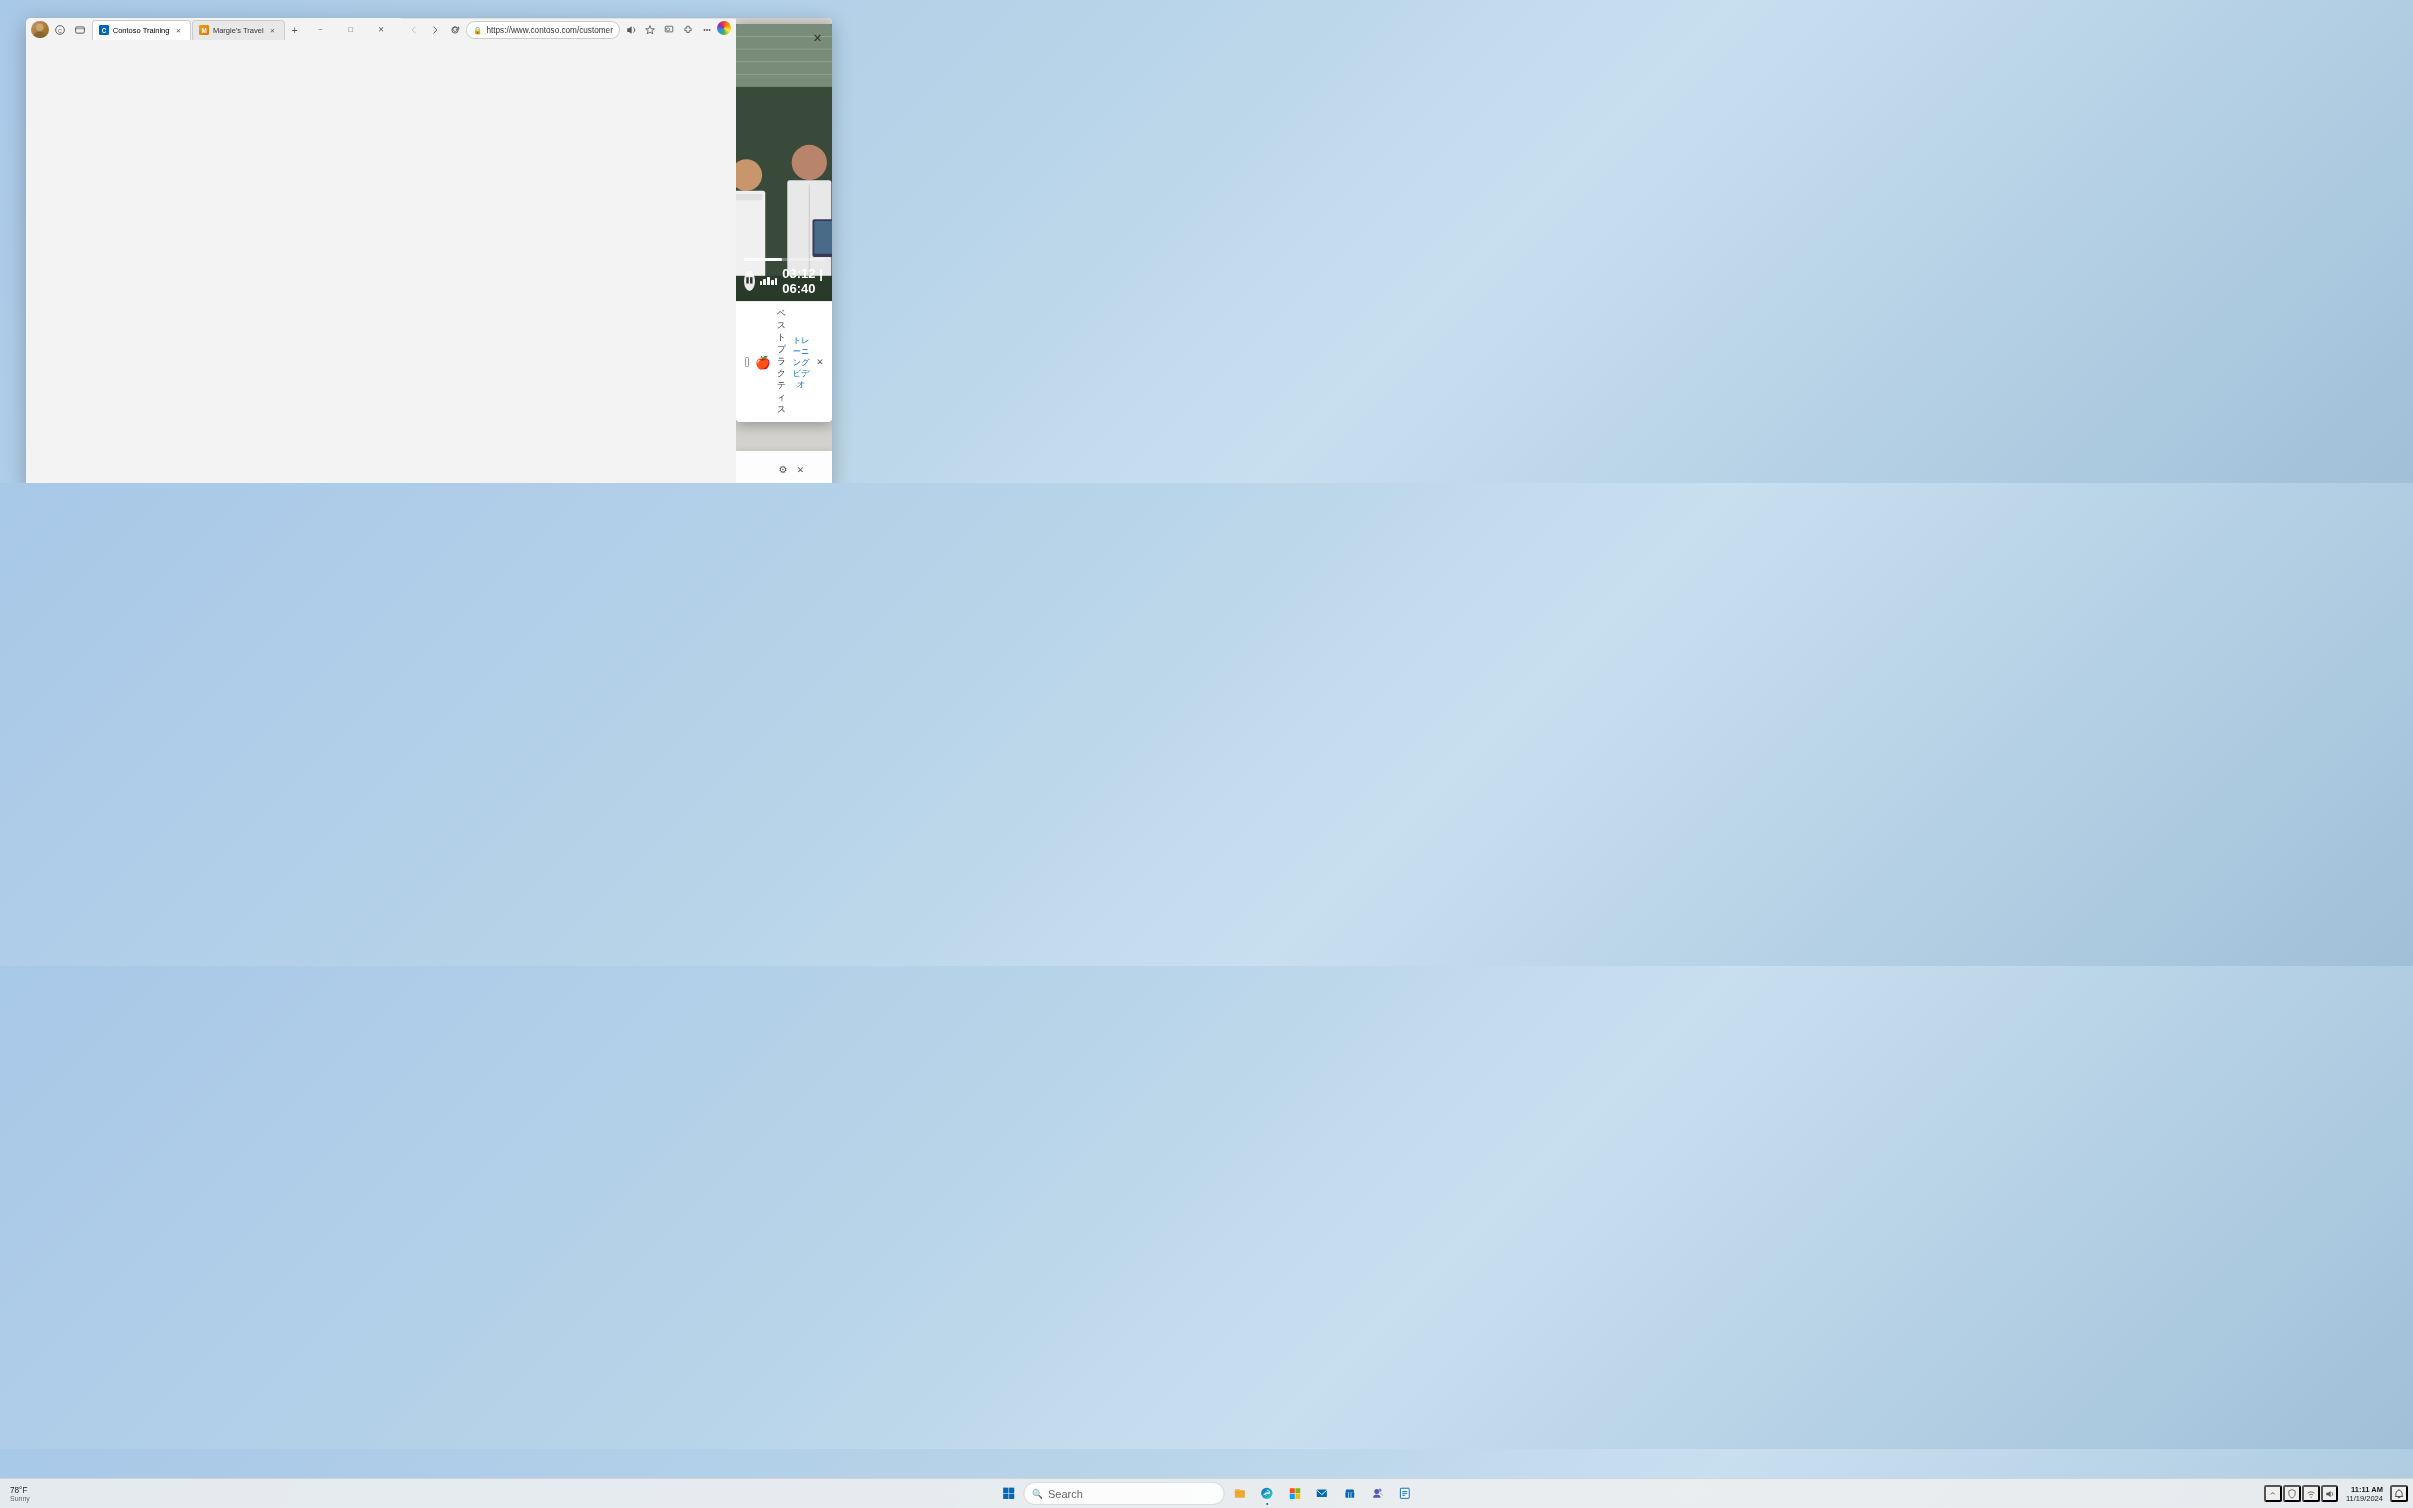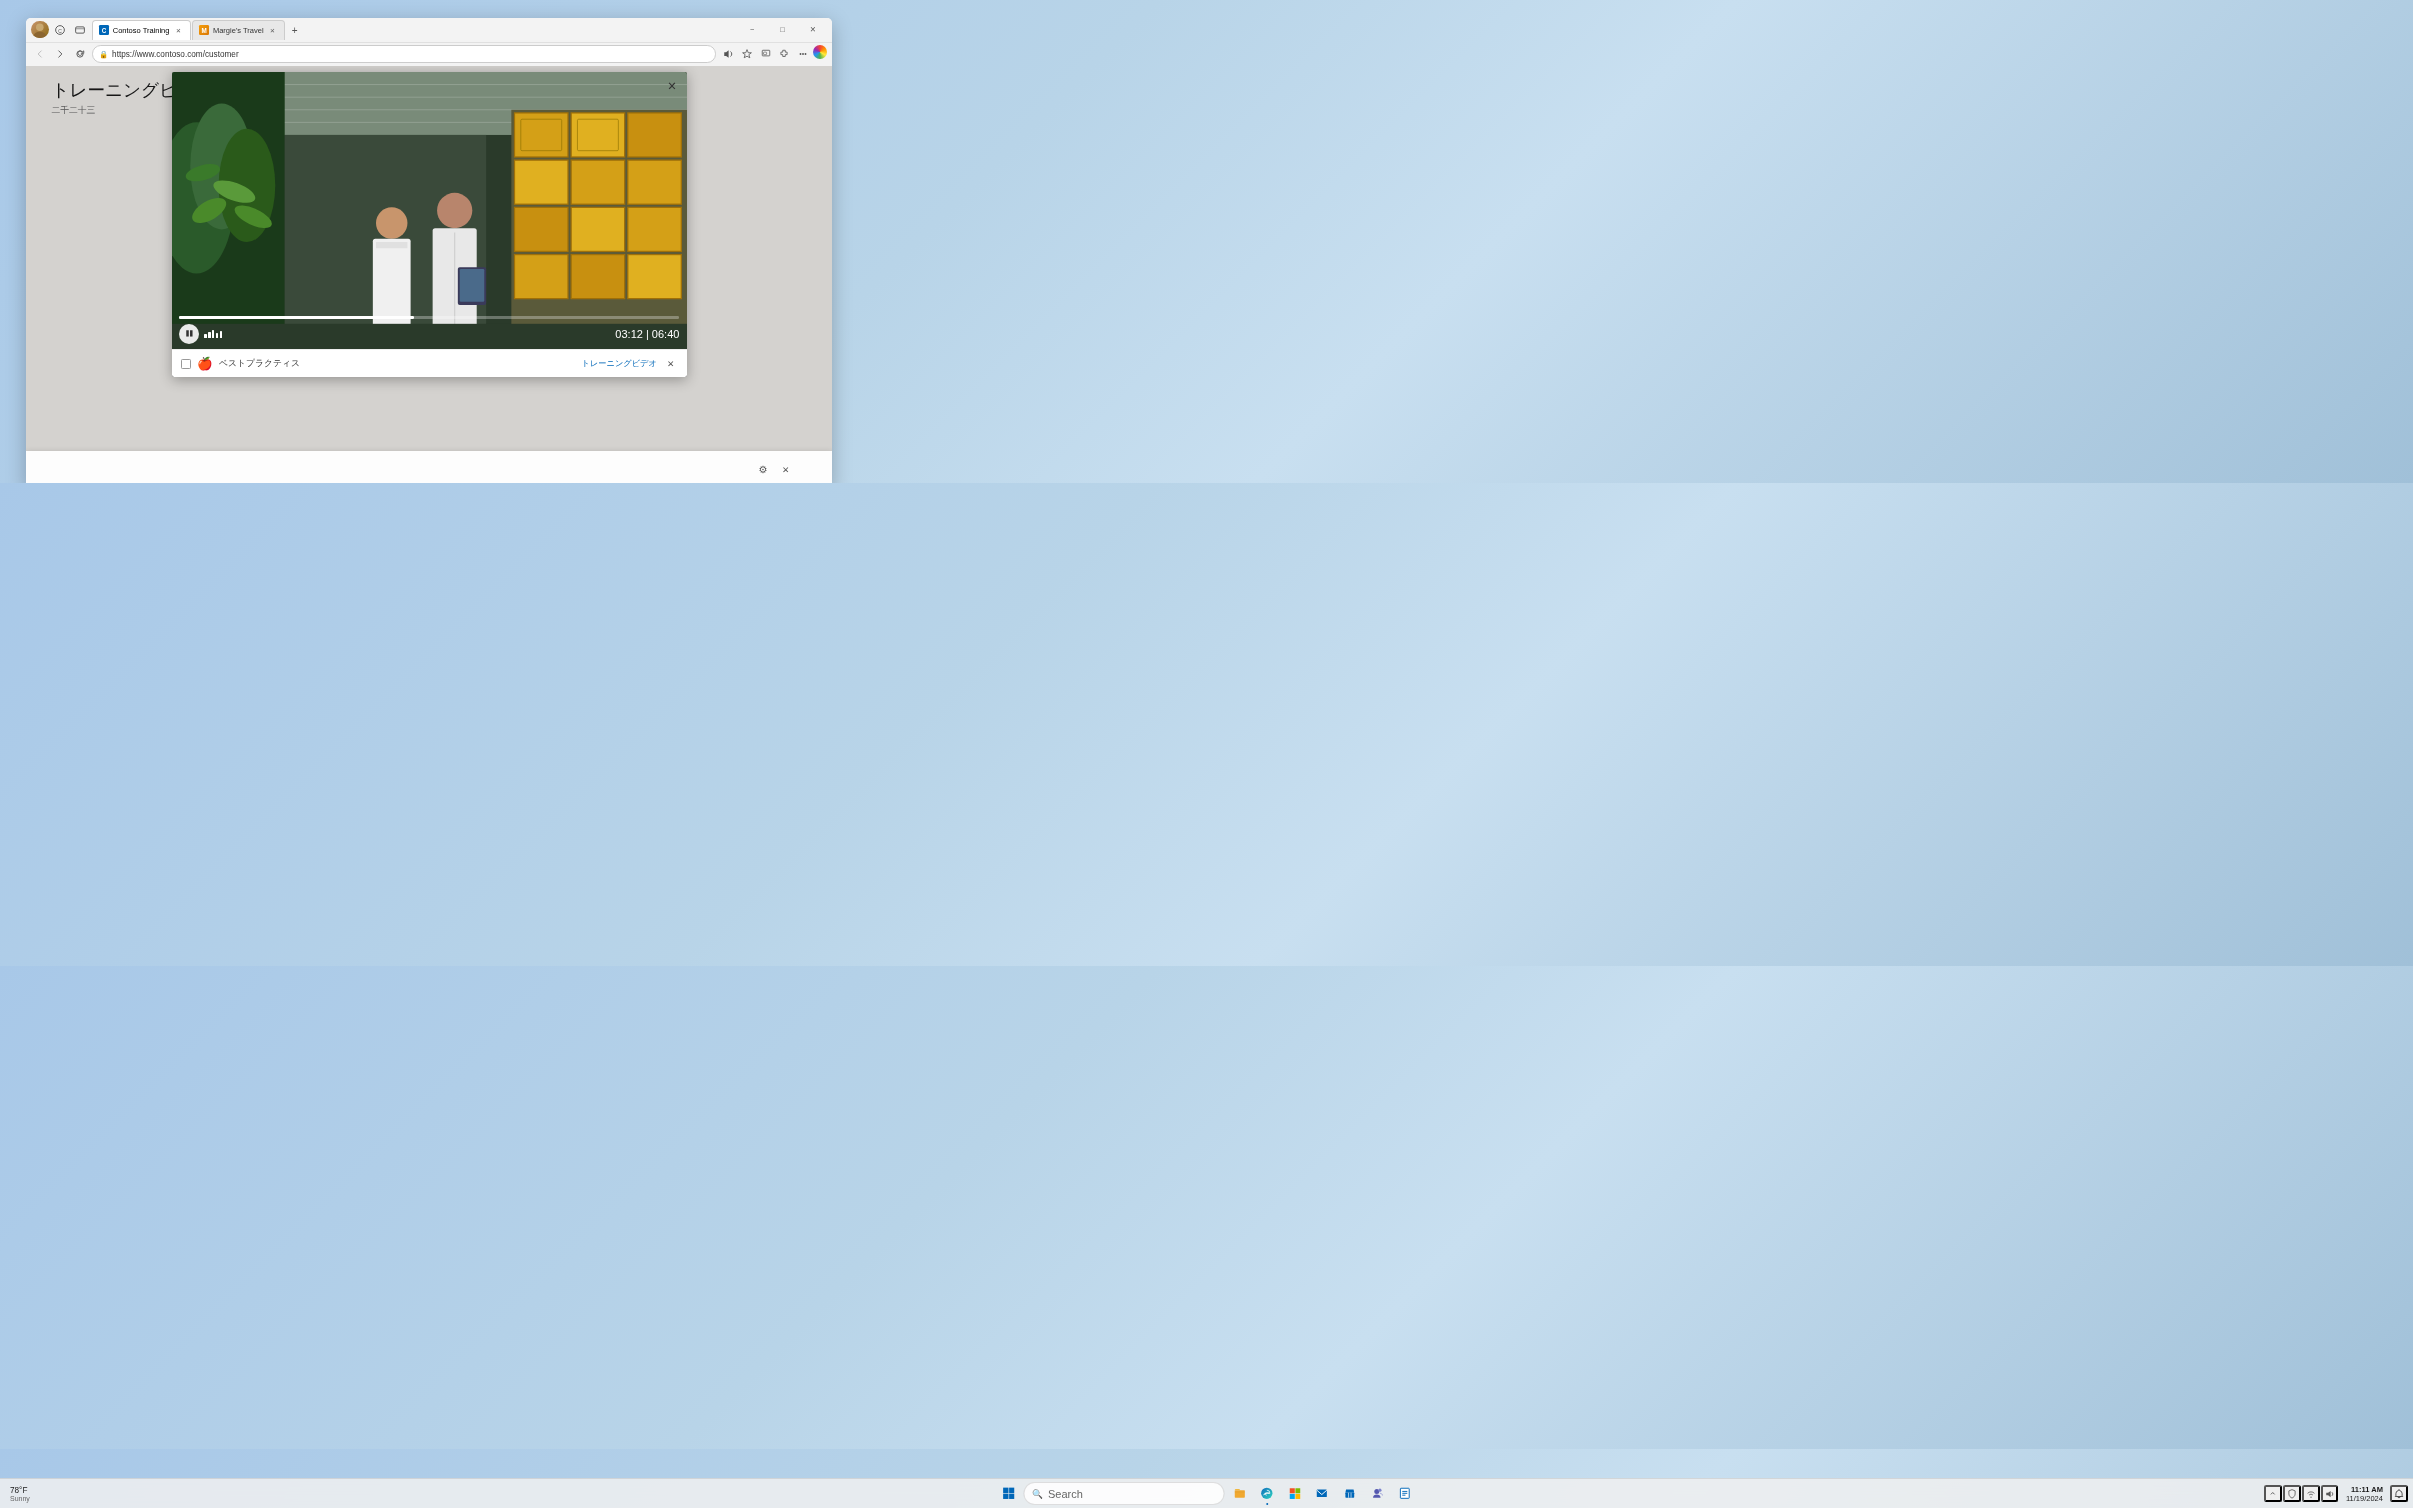--- a/index.html
+++ b/index.html
@@ -16,21 +16,20 @@
     .browser-window {
       position: absolute;
       top: 17.6px;
       left: 26.4px;
       width: 806px;
       height: 471px;
       background: #f3f3f3;
       border-radius: 5px;
       box-shadow: 0 5px 20px rgba(0,0,0,0.25);
       display: flex;
-      flex-direction: column;
       overflow: hidden;
     }
 
     
     .title-bar {
       display: flex;
       align-items: center;
       background: #f3f3f3;
       height: 24px;
       padding: 0 5px;
@@ -358,22 +357,22 @@
 
     .vol-bar {
       width: 2.5px;
       background: #fff;
       border-radius: 0.6px;
     }
 
     .time-display {
       margin-left: auto;
       color: #fff;
-      font-size: 11px;
-      font-weight: 400;
+      font-size: 13px;
+      font-weight: 700;
     }
 
     
     .notification-bar {
       display: flex;
       align-items: center;
       padding: 6.3px 8.8px;
       background: #fff;
       gap: 6.3px;
       border-top: 0.6px solid #eee;

